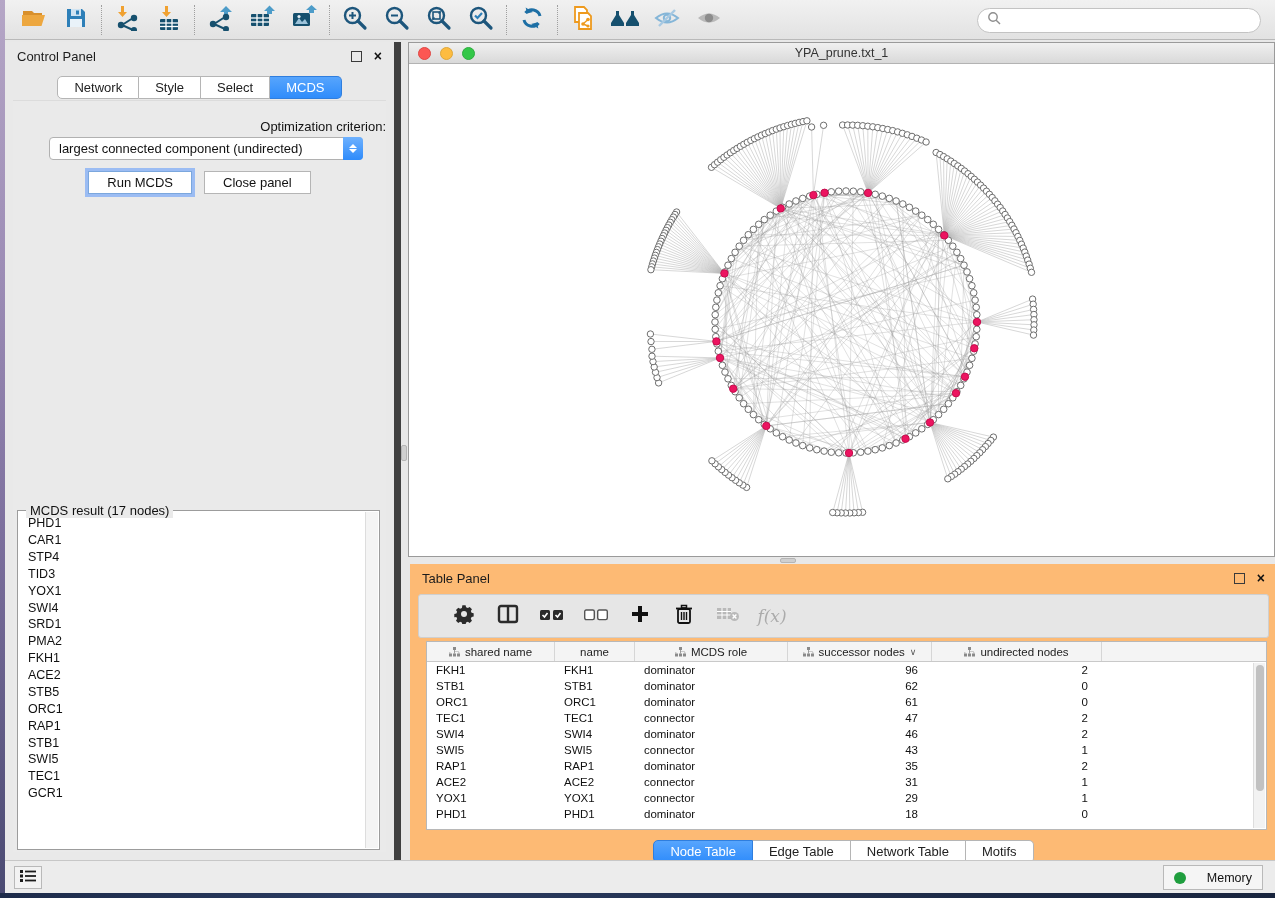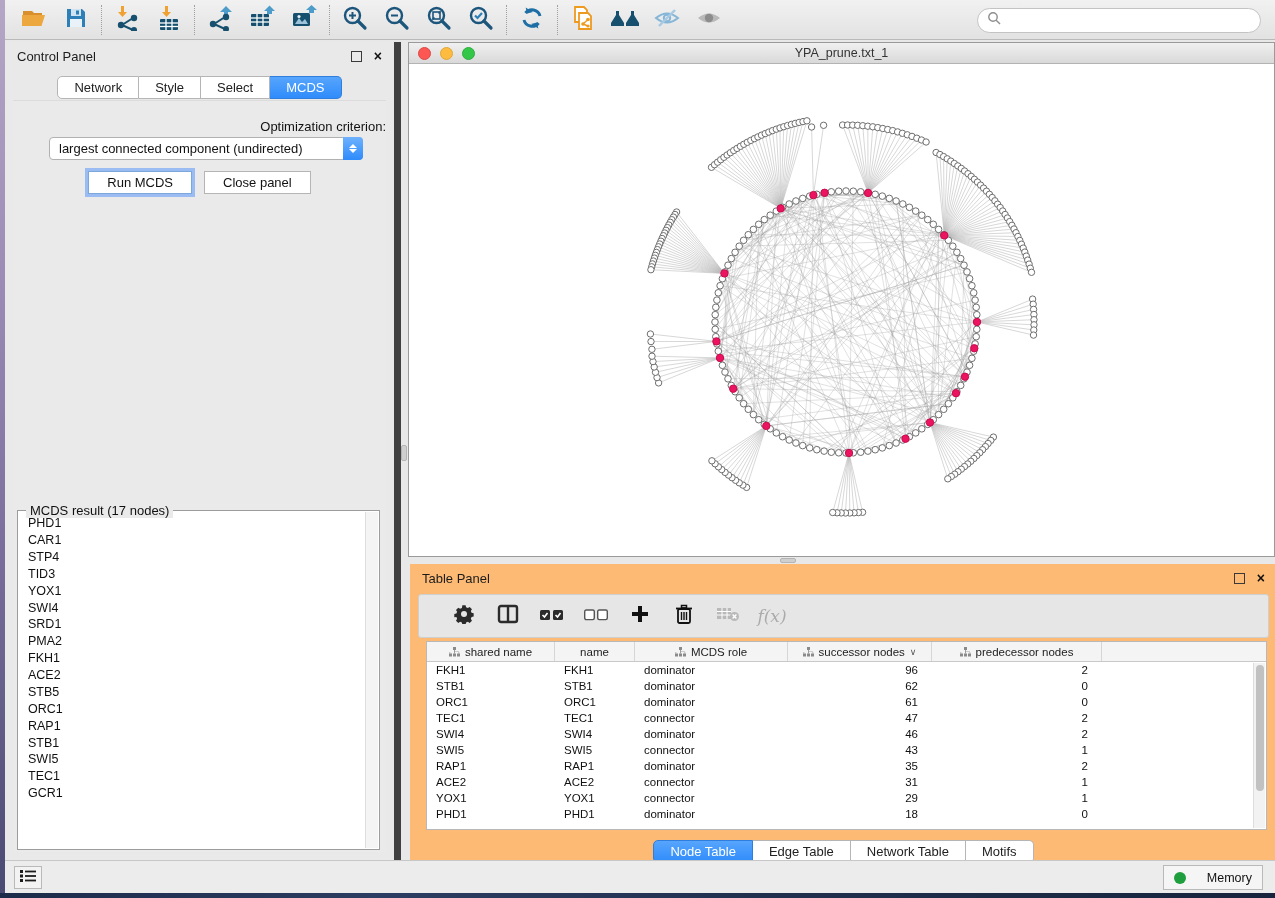--- a/index.html
+++ b/index.html
@@ -1146,21 +1146,21 @@
             <g fill="#8a8a8a">
               <rect x="4" y="0" width="3" height="3"></rect>
               <rect x="0" y="6.5" width="3" height="3"></rect>
               <rect x="4" y="6.5" width="3" height="3"></rect>
               <rect x="8" y="6.5" width="3" height="3"></rect>
               <path d="M5.2 3h.8v2H1.2v1.6H.6V5h4.6z"></path>
               <path d="M5.2 5h.8v1.6h-.8zM9.6 5h.6v1.6h-.6z"></path>
               <path d="M5.5 4.6h4.4V5H5.5z"></path>
             </g>
           </svg>
-          <span>predecessor nodes</span>
+          <span>undirected nodes</span>
         </div>
         <div class="hc"></div>
       </div>
     <div id="table-body">
         <div class="t-row">
           <div class="c txt">FKH1</div>
           <div class="c txt">FKH1</div>
           <div class="c txt">dominator</div>
           <div class="c num">96</div>
           <div class="c num">2</div>

